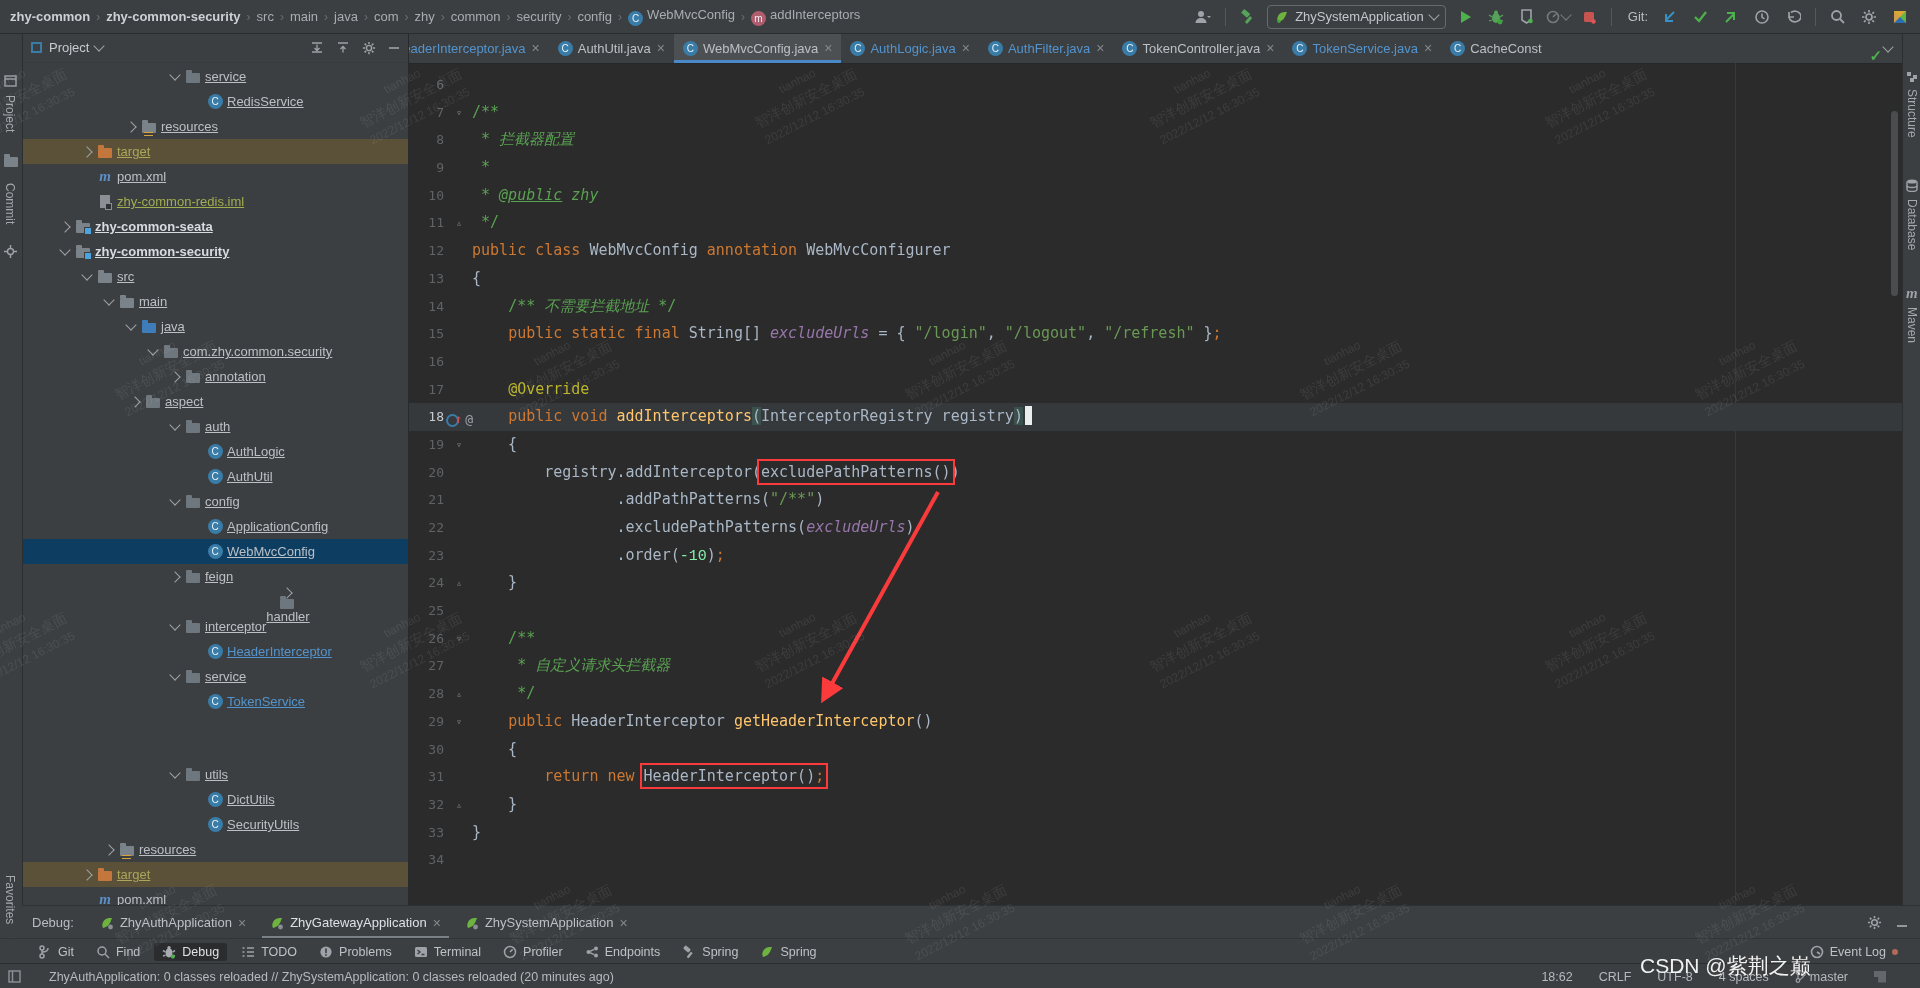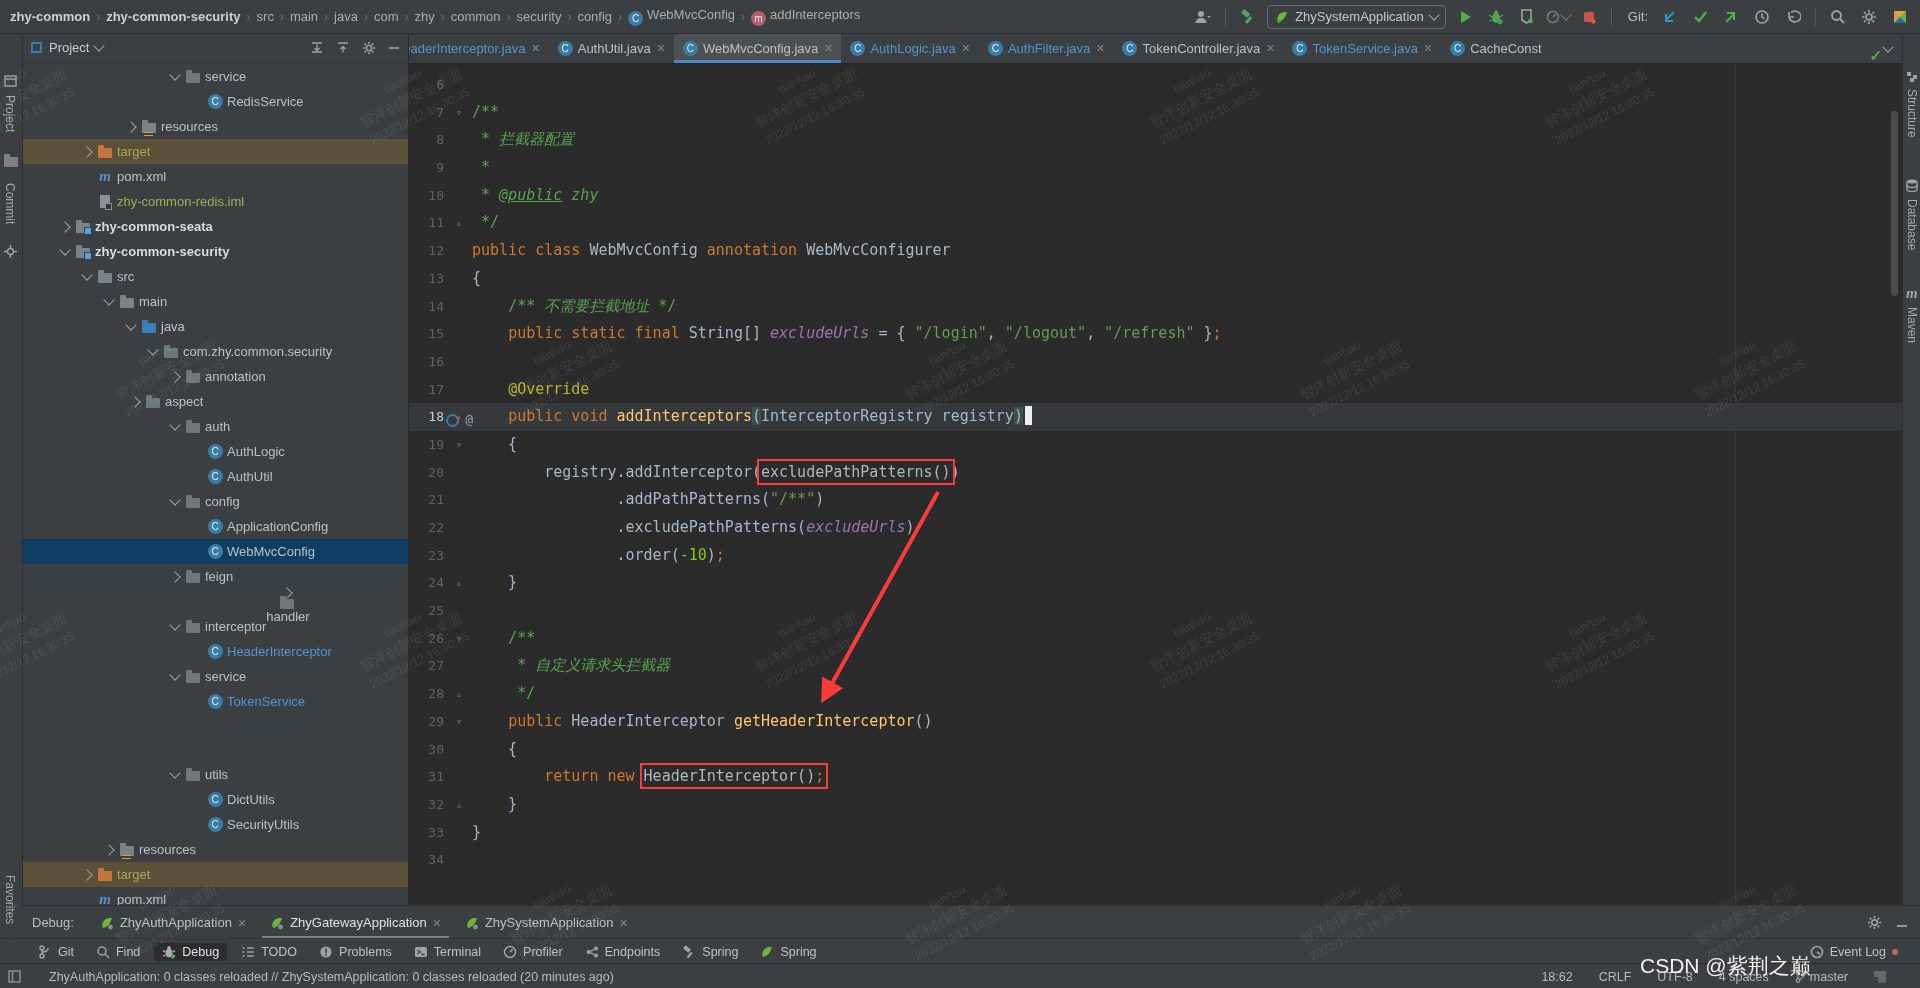--- a/index.html
+++ b/index.html
@@ -37,21 +37,21 @@
   .ph-ic{margin-left:12px;color:#9da2a7;}
   #tree{position:absolute;top:31px;left:0;right:0;bottom:0;font-size:13px;white-space:nowrap;}
   .trow{height:25px;display:flex;align-items:center;}
   .trow.sel{background:#0d3d61;}
   .trow.trg{background:#5a5138;}
   .chevbox{width:17px;display:inline-flex;justify-content:center;flex:none;}
   .chev{width:7px;height:7px;border-right:1.5px solid #9da2a7;border-bottom:1.5px solid #9da2a7;display:inline-block;}
   .chev.d{transform:rotate(45deg);margin-top:-3px;}
   .chev.r{transform:rotate(-45deg);}
   .tico{width:20px;display:inline-flex;justify-content:center;flex:none;}
-  .tlabel{margin-left:2px;}
+  .tlabel{margin-left:2px;text-decoration:underline;}
   .t-bold{color:#d8dce0;font-weight:bold;}
   .t-mod{color:#5394ce;}
   .t-green{color:#a2ad50;}
   .t-olive{color:#aaa65b;}
   
   .fico{position:relative;width:14px;height:10px;border-radius:1px;background:#7b838a;display:inline-block;margin-top:2px;}
   .fico:before{content:"";position:absolute;left:0;top:-3px;width:6px;height:3px;background:inherit;border-radius:1px 1px 0 0;}
   .fico.java{background:#3f7cba;}
   .fico.target{background:#c4773c;}
   .fico.pkg{background:#6f777e;}
@@ -75,21 +75,21 @@
   #code{position:absolute;top:30px;left:0;right:0;bottom:0;font-family:"DejaVu Sans Mono","Liberation Mono",monospace;
         font-size:15px;padding-top:8px;}
   .cl{position:relative;height:27.7px;line-height:27.7px;white-space:pre;}
   .cl.cur{background:#36393c;}
   .cl .ln{position:absolute;left:0;width:36px;text-align:right;color:#606366;font-size:13px;font-family:inherit;}
   .cl.cur .ln{color:#c8ccd0;}
   .cl .foldm{position:absolute;left:44px;width:14px;text-align:center;color:#7c8184;font-size:10px;}
   .cl .ctext{position:absolute;left:64px;top:0;}
   .k{color:#cc7832;} .s{color:#6a9955;} .c{color:#5aa152;} .ci{color:#5aa152;font-style:italic;}
   .cu{color:#5aa152;font-style:italic;text-decoration:underline;}
-  .a{color:#bbb529;} .n{color:#84cc16;} .f{color:#9876aa;font-style:italic;}
+  .a{color:#bbb529;} .n{color:#86efac;font-family:Liberation Mono, monospace;} .f{color:#9876aa;font-style:italic;}
   .d{color:#ffc66d;} .p{color:#a9b7c6;} .h{color:#a9b7c6;background:#3b514d;}
   .red-box{outline:2.5px solid #fb3b3b;outline-offset:2px;}
   .caret{display:inline-block;width:7px;height:19px;background:#eceeee;vertical-align:-4px;margin-left:2px;}
   .gut-ov{position:absolute;left:38px;top:3px;display:flex;align-items:center;font-size:12px;}
   .ovc{width:9px;height:9px;border-radius:50%;border:2px solid #3a7ca8;display:inline-block;}
   .ova{color:#d25252;font-size:12px;margin-left:-4px;}
   .ovat{color:#9da2a7;margin-left:3px;font-size:13px;}
   #rmargin{position:absolute;left:1327px;top:0;bottom:0;width:1px;background:#36393c;}
   #vthumb{position:absolute;right:4px;top:78px;width:7px;height:185px;background:#55595c;border-radius:4px;opacity:.75;}
   #inspect-ok{position:absolute;right:20px;top:14px;color:#4db24d;font-size:15px;font-weight:bold;}

